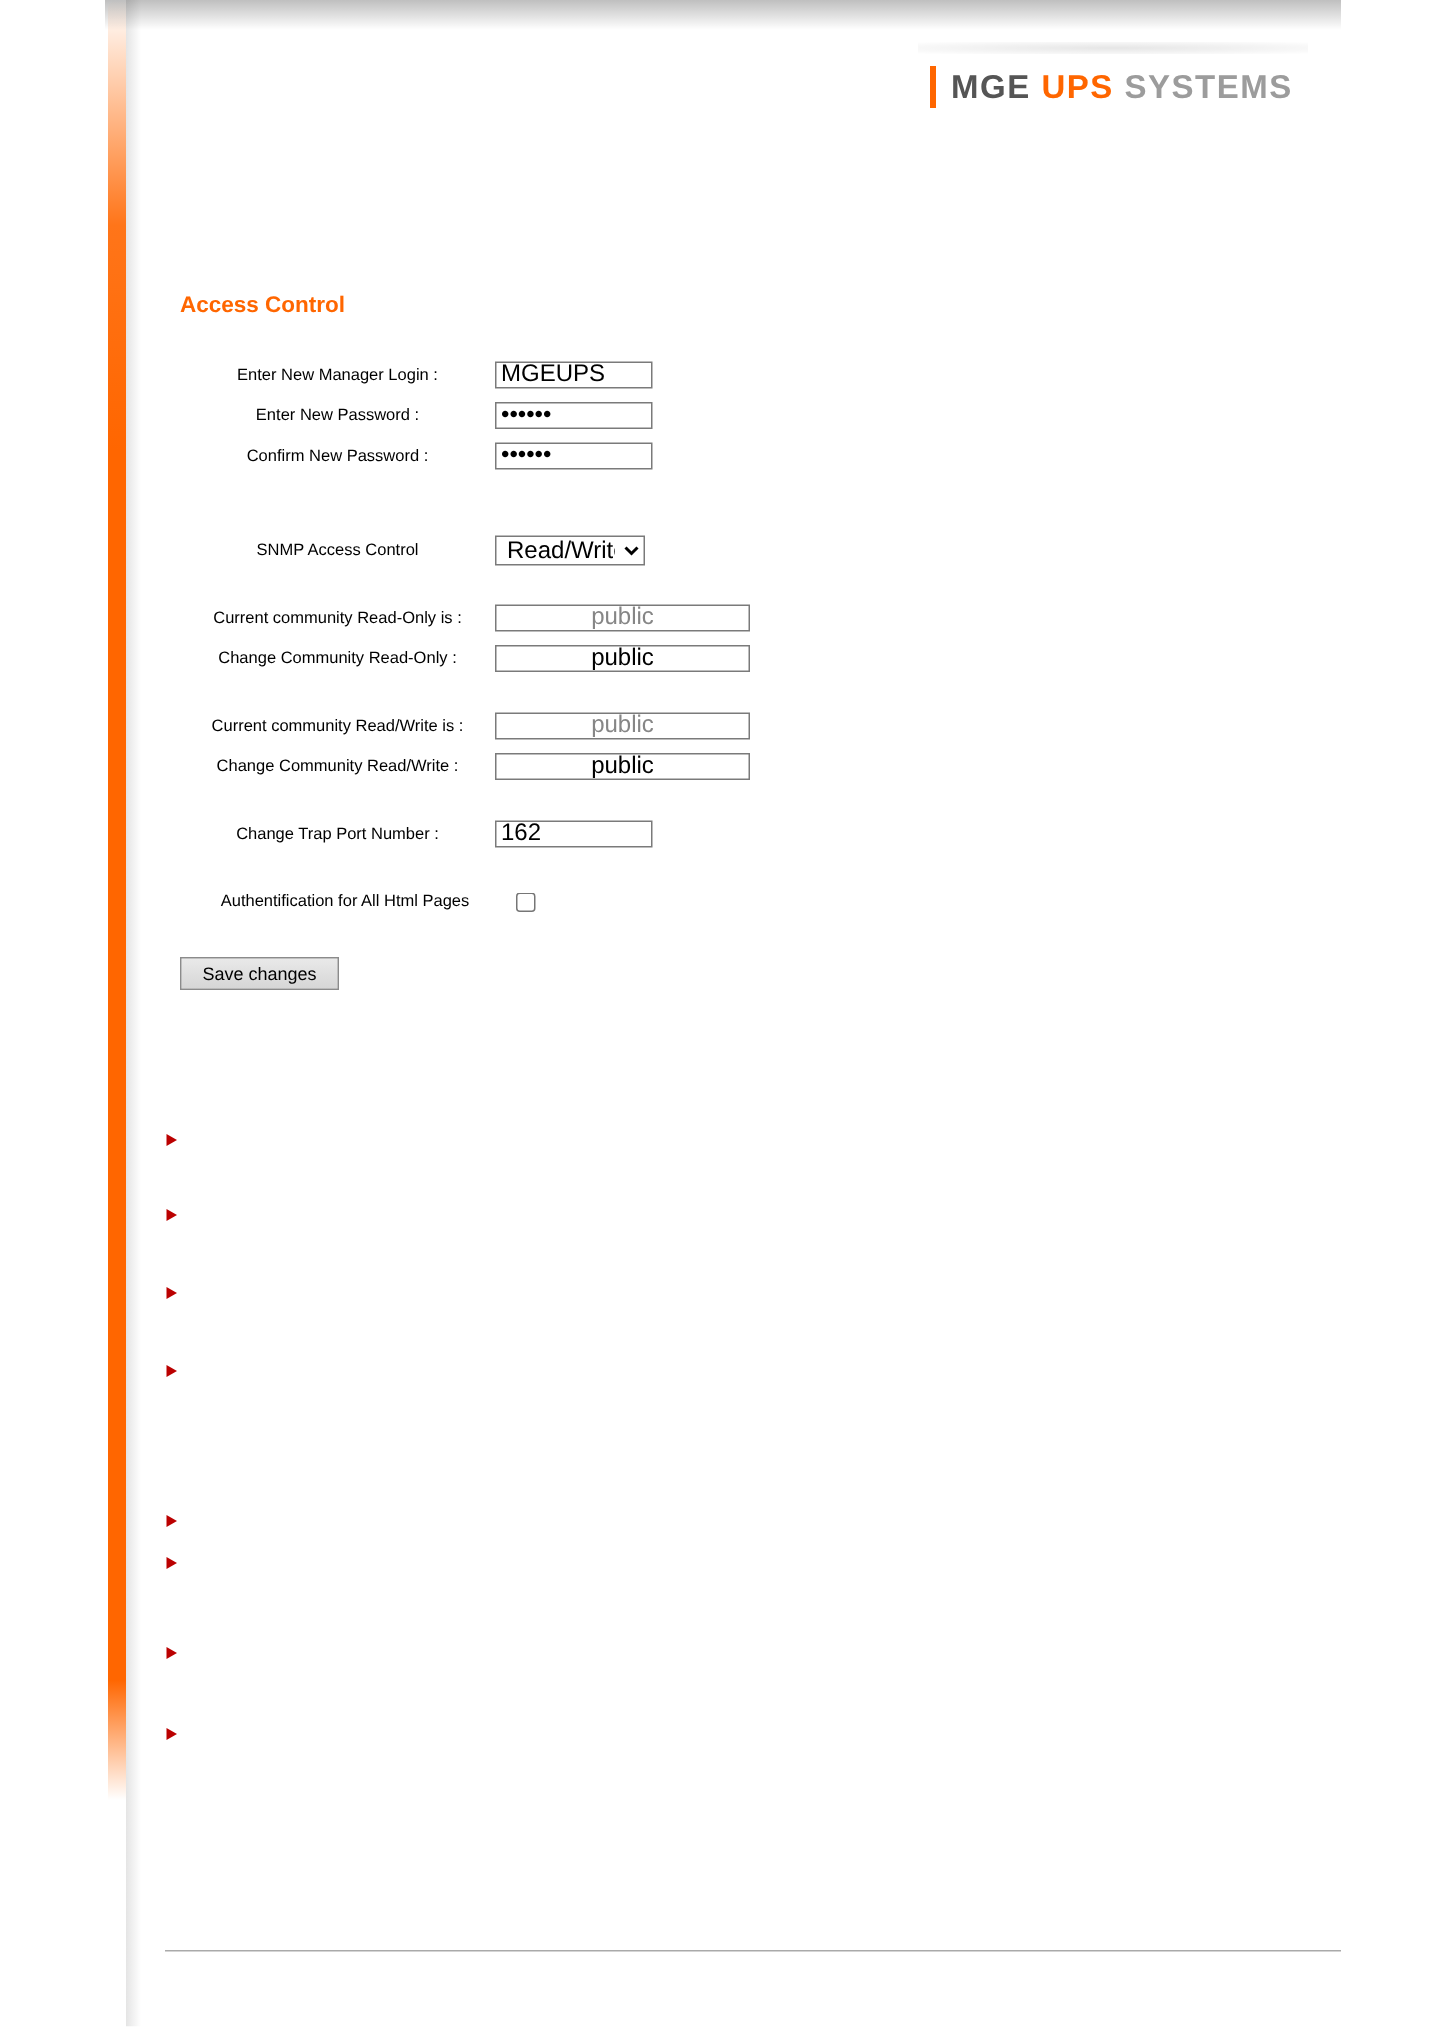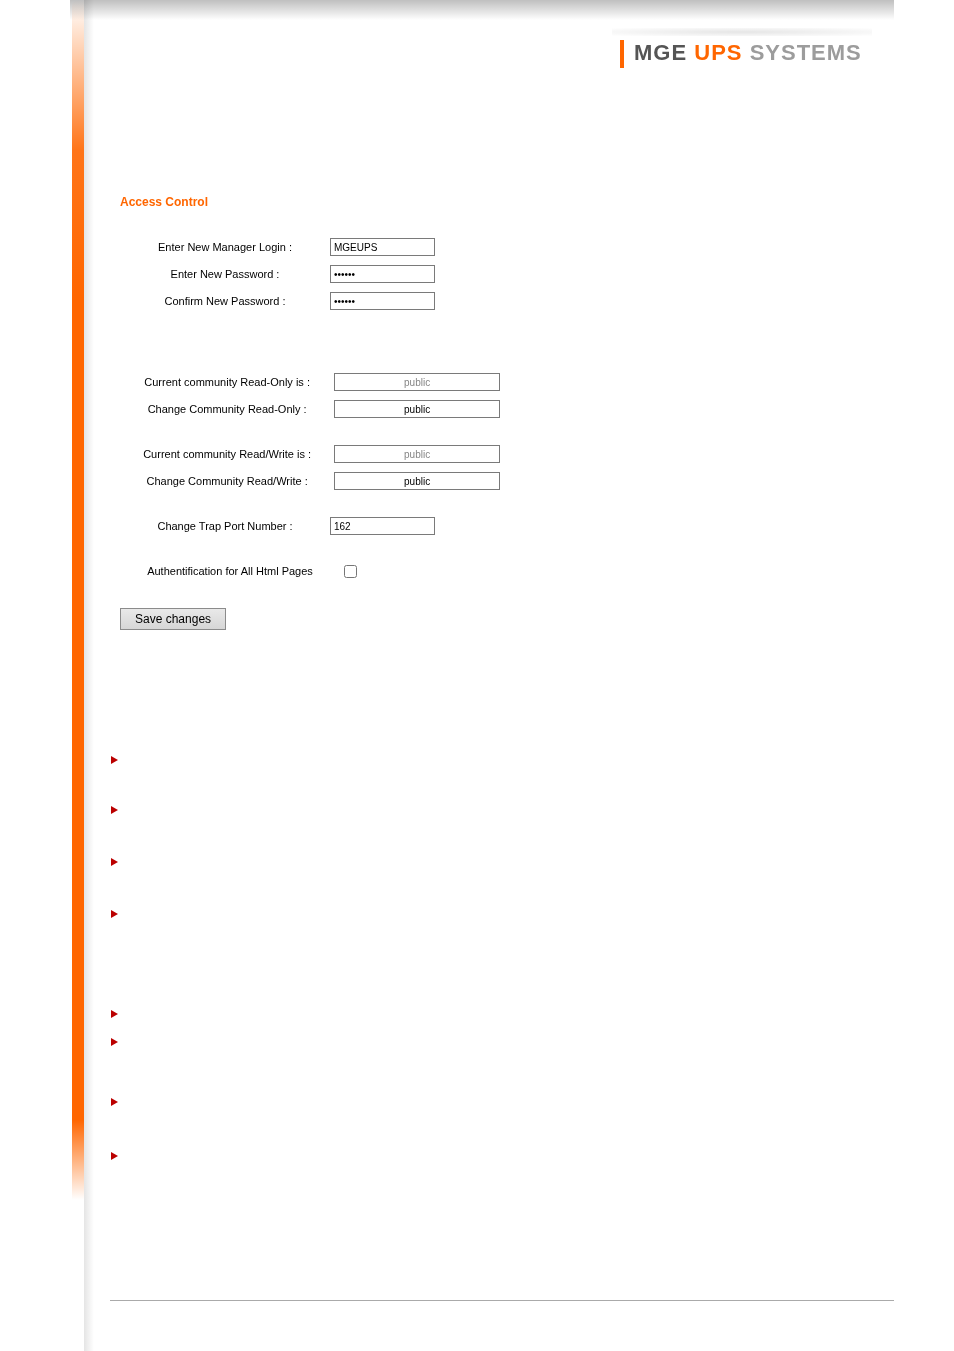--- a/index.html
+++ b/index.html
@@ -49,21 +49,21 @@
     background: linear-gradient(to right, rgba(0,0,0,0.15), rgba(0,0,0,0));
     opacity: .7;
   }
   
   .brand-area {
     position: absolute;
     top: 40px;
     left: 620px;
     height: 36px;
     display: flex;
-    align-items: flex-start;
+    align-items: center;
     gap: 10px;
   }
   .brand-bar {
     width: 4px;
     height: 28px;
     background: #ff6600;
   }
   .brand-text {
     font-size: 22px;
     font-weight: bold;
@@ -85,21 +85,21 @@
   
   .content {
     position: absolute;
     top: 195px;
     left: 120px;
     width: 380px;
   }
   .page-title {
     color: #ff6600;
     font-weight: bold;
-    font-size: 12px;
+    font-size: 15px;
     margin-bottom: 14px;
   }
   .titlebar {
     position: relative;
     height: 24px;
     background: linear-gradient(to right, #6f7a88 0%, #8c97a3 40%, #d6dde3 80%, #f0f3f6 100%);
     color: #fff;
     font-style: italic;
     font-weight: bold;
     font-size: 11px;
@@ -130,21 +130,21 @@
     width: 210px;
     font-size: 11px;
     white-space: nowrap;
     text-align: center;
   }
   .row .lbl.wide {
     width: 220px;
   }
   .inp {
     font-family: Arial, Helvetica, sans-serif;
-    font-size: 10px;
+    font-size: 16px;
     height: 18px;
     border: 1px solid #7a7a7a;
     background: #fff;
     padding: 0 3px;
     box-sizing: border-box;
   }
   .inp.small { width: 105px; }
   .inp.wide  { width: 170px; text-align: center; }
   .inp.readonly { color: #868686; }
   select.inp {
@@ -222,20 +222,26 @@
         <span class="lbl">Enter New Password :</span>
         <input class="inp small" type="password" value="••••••" style="">
       </div>
       <div class="row">
         <span class="lbl">Confirm New Password :</span>
         <input class="inp small" type="password" value="••••••" style="">
       </div>
 
       <div class="gap-l"></div>
 
+      <div class="row">
+        <span class="lbl">SNMP Access Control</span>
+        <select class="inp">
+          <option selected="">Read/Write</option>
+        </select>
+      </div>
 
       <div class="gap-m"></div>
 
       <div class="row">
         <span class="lbl wide">Current community Read-Only is :</span>
         <input class="inp wide readonly" type="text" readonly="" value="public" style="">
       </div>
       <div class="row">
         <span class="lbl wide">Change Community Read-Only :</span>
         <input class="inp wide" type="text" value="public" style="">

